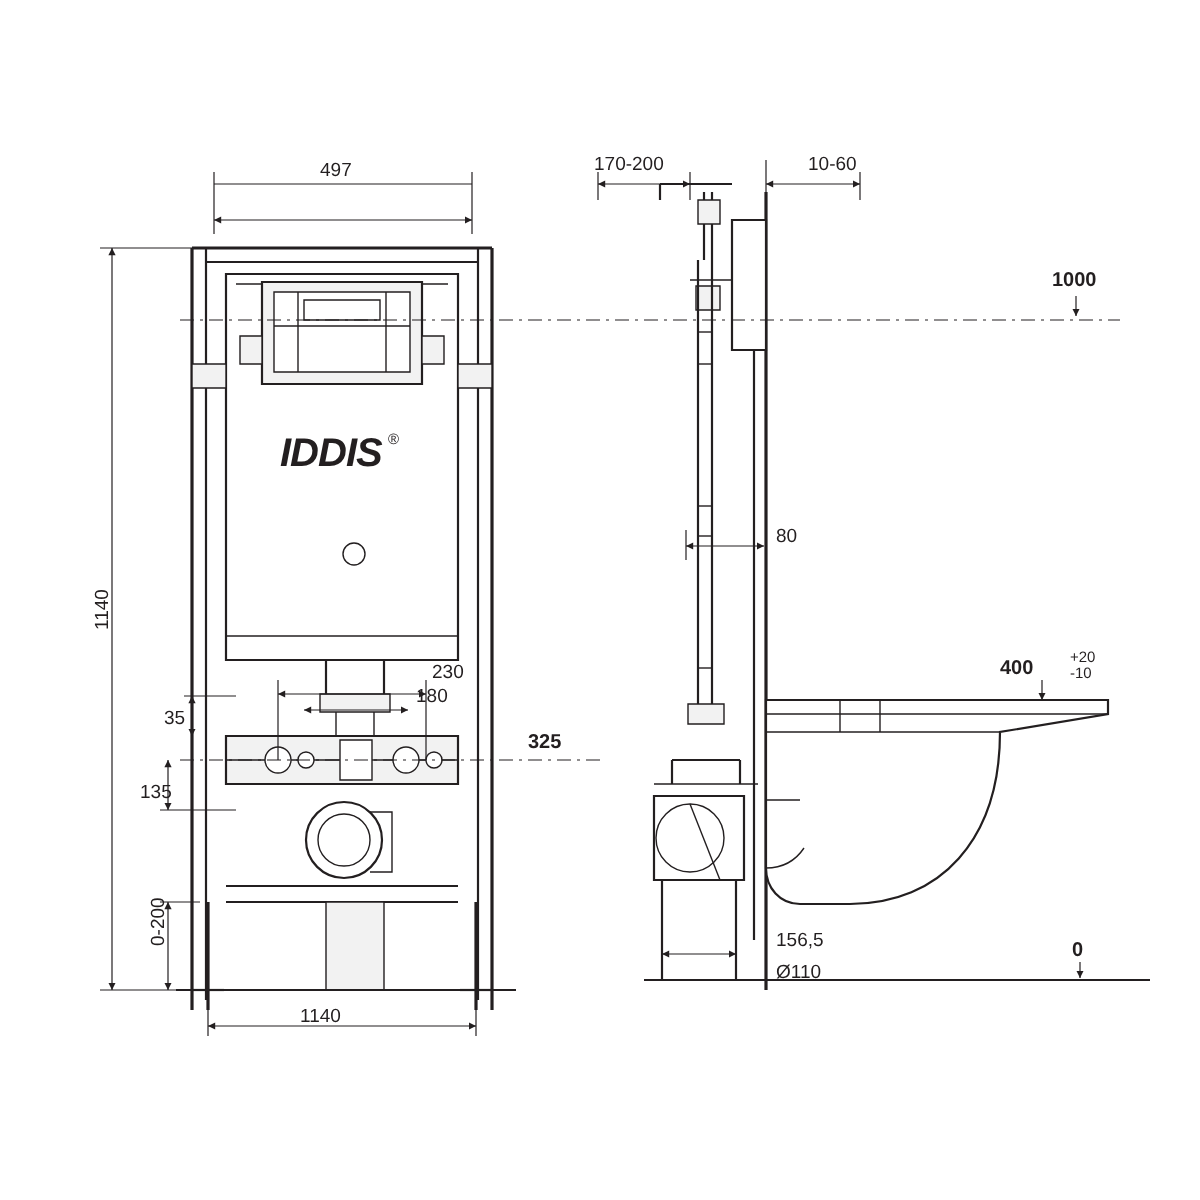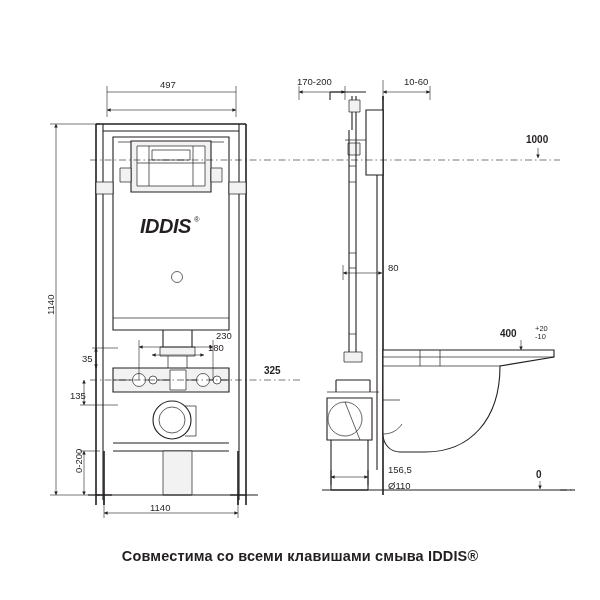--- a/index.html
+++ b/index.html
@@ -262,14 +262,13 @@
       <path class="dim" d="M368 470 L368 485"></path>
       <text class="lbl" x="388" y="473">156,5</text>
       <text class="lbl" x="388" y="489">Ø110</text>
 
       <path class="dim dash" d="M560 490 L575 490"></path>
       <text class="lbl-b" x="536" y="478">0</text>
       <path class="dim" d="M540 481 L540 489" marker-end="url(#arr)"></path>
     </g>
   </svg>
 
-  <div class="caption">Совместима со всеми клавишами смыва IDDIS®</div>
 </div>
 
 </body></html>

